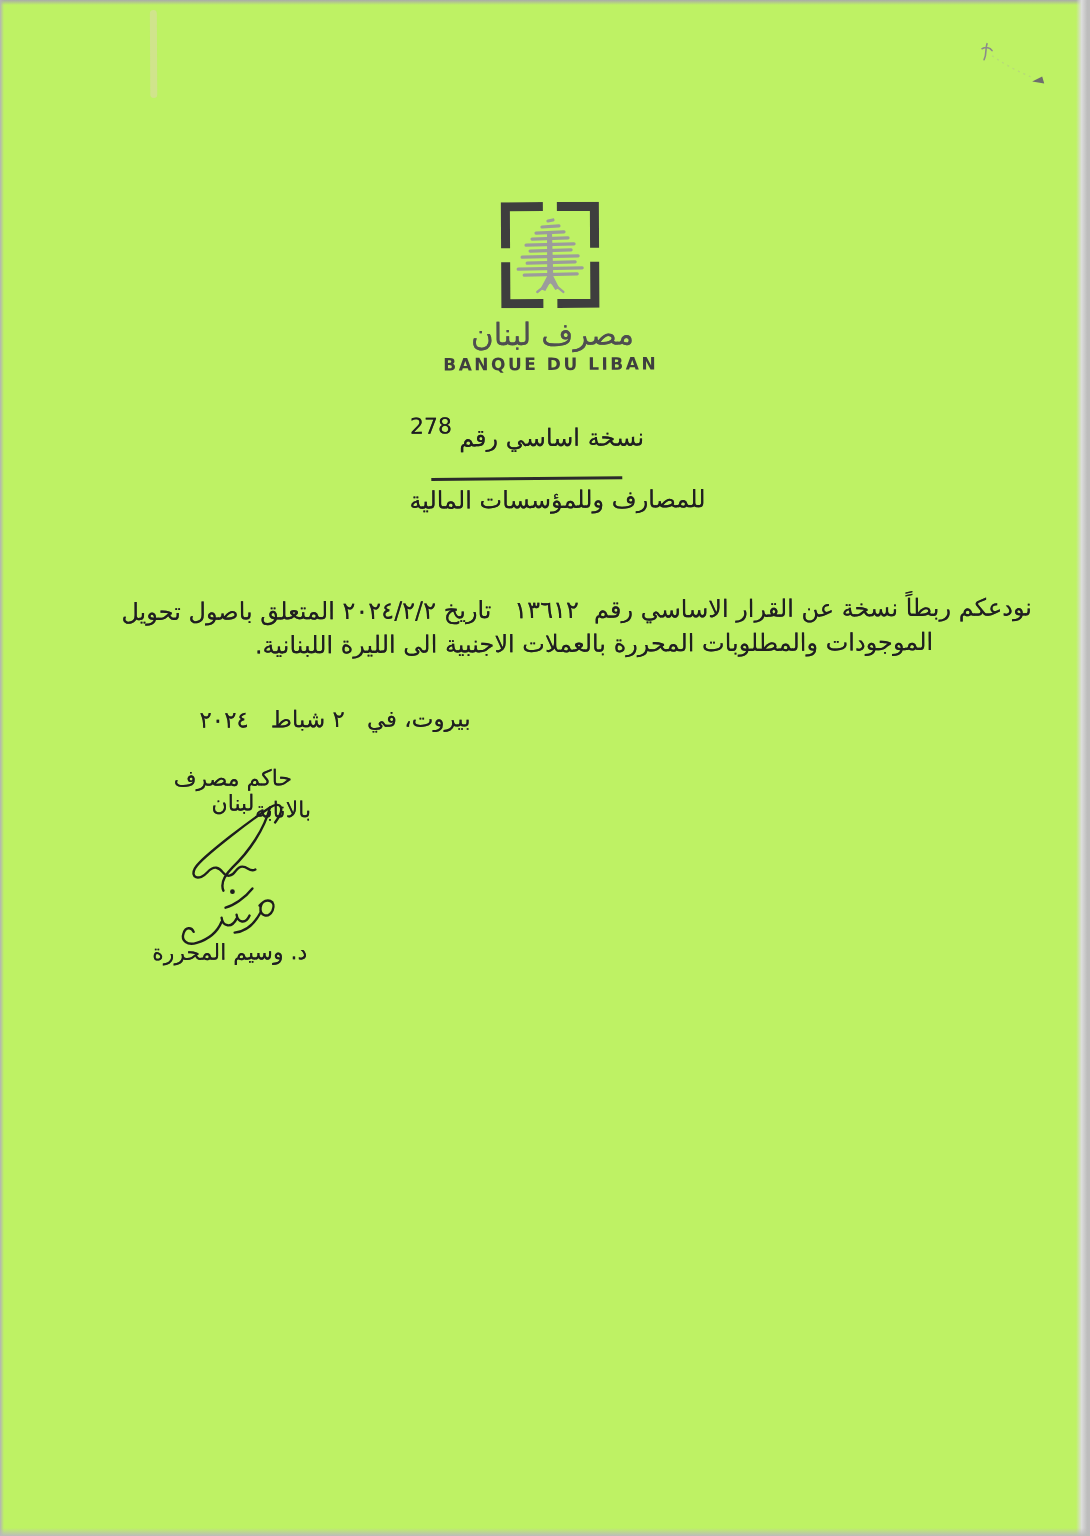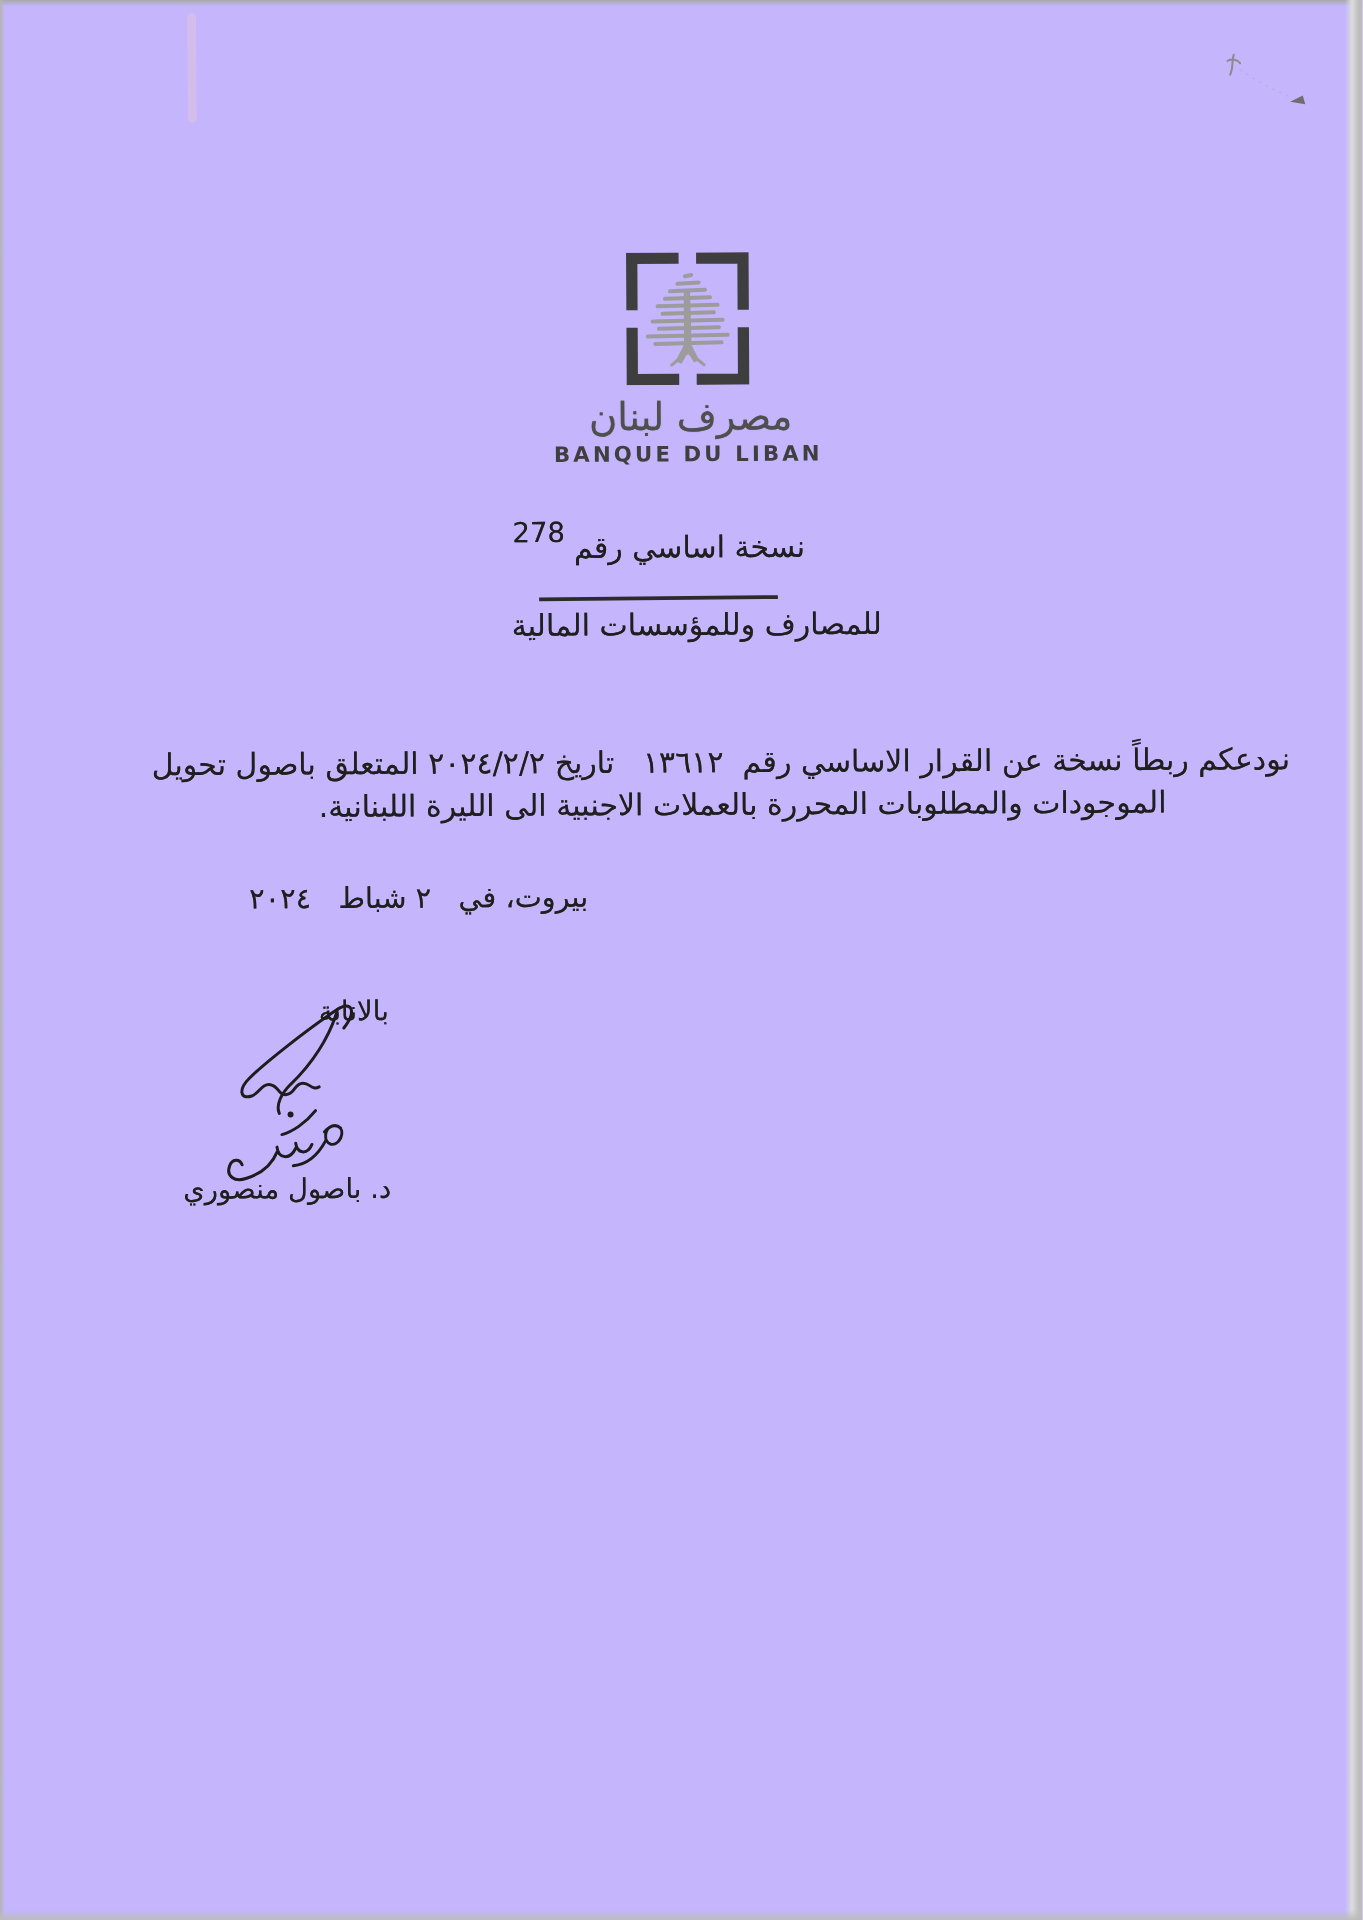--- a/index.html
+++ b/index.html
@@ -4,21 +4,21 @@
 <style>
   html,body{margin:0;padding:0;}
   body{
     width:1090px;height:1536px;
     background:#f4f4f4;
     font-family:"DejaVu Sans",sans-serif;
     overflow:hidden;
   }
   .page{
     position:relative;width:1090px;height:1536px;
-    background:#c4b5fd;
+    background:#bef264;
     overflow:hidden;
   }
   .content{
     position:absolute;inset:0;
     transform:rotate(-0.3deg);
     transform-origin:50% 40%;
     color:#222;
   }
   
   .edge{position:absolute;z-index:5;pointer-events:none;}
@@ -142,41 +142,42 @@
     <div class="title-underline"></div>
     <div class="addressee">للمصارف وللمؤسسات المالية</div>
 
     <div class="body-par">
       <div class="body-line">نودعكم ربطاً نسخة عن القرار الاساسي رقم  ١٣٦١٢   تاريخ ٢٠٢٤/٢/٢ المتعلق باصول تحويل</div>
       <div class="body-line body-line2">الموجودات والمطلوبات المحررة بالعملات الاجنبية الى الليرة اللبنانية.</div>
     </div>
 
     <div class="date-line">بيروت، في   ٢ شباط   ٢٠٢٤</div>
 
+    <div class="signer-title">حاكم مصرف لبنان</div>
     <div class="signer-capacity">بالانابة</div>
 
     <svg class="signature" viewBox="0 0 140 158">
       <g fill="none" stroke="#1d1d1d" stroke-width="2.4" stroke-linecap="round">
 
         <path d="M116,27 C127,13 122,5 111,12 C88,27 52,55 40,67 C31,76 33,84 42,81 C48,79 50,71 57,72 C64,73 63,81 70,80 C77,79 76,71 83,71 C89,71 90,77 96,74"></path>
         <path d="M111,12 C105,34 90,56 73,72 C66,79 61,88 64,95"></path>
 
         <circle cx="73" cy="96" r="2.4" fill="#1d1d1d" stroke="none"></circle>
 
         <path d="M100,110 C108,101 117,106 113,115 C109,123 100,121 101,112 C102,105 109,103 113,107"></path>
         <path d="M101,117 C94,130 85,136 75,137"></path>
 
         <path d="M90,120 C86,129 78,127 77,119"></path>
         <path d="M77,123 C72,133 63,131 62,122"></path>
         <path d="M62,126 C57,138 47,144 37,147 C28,150 21,145 24,137 C26,131 32,131 34,136"></path>
         <path d="M93,93 C85,103 74,110 66,112"></path>
       </g>
     </svg>
 
-    <div class="signer-name">د. باصول منصوري</div>
+    <div class="signer-name">د. وسيم المحررة</div>
 
   </div>
 
   <div class="edge edge-top"></div>
   <div class="edge edge-left"></div>
   <div class="edge edge-right"></div>
   <div class="edge edge-bottom"></div>
 </div>
 
 </body></html>

